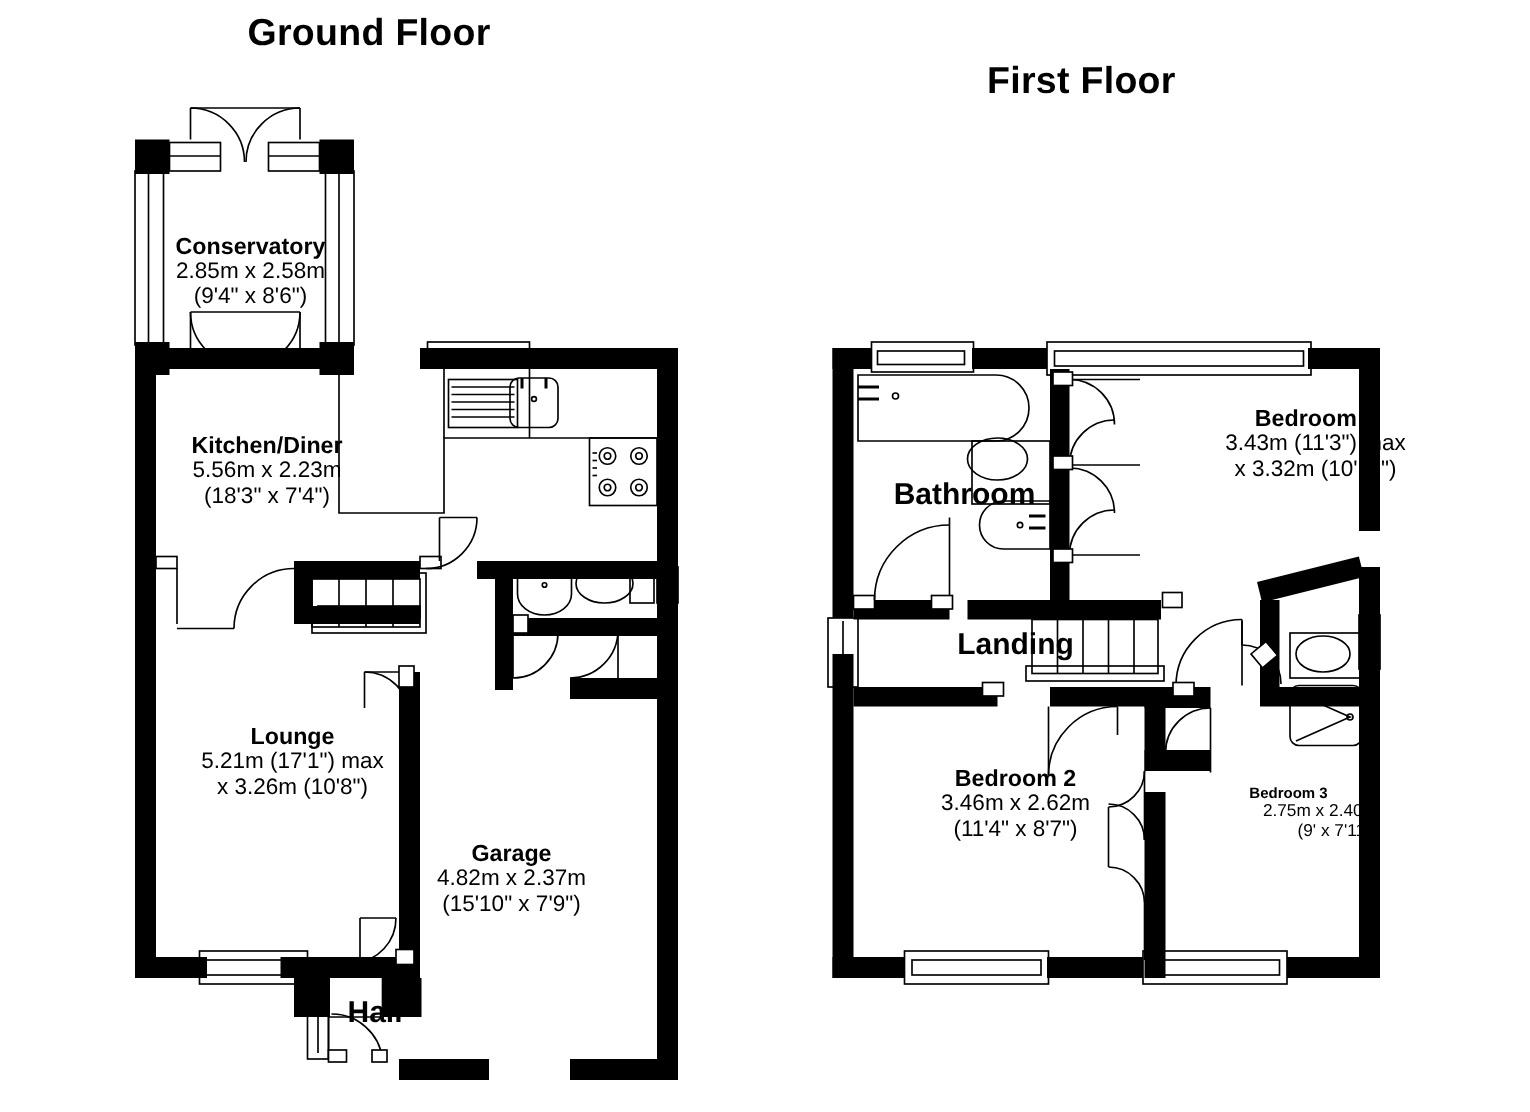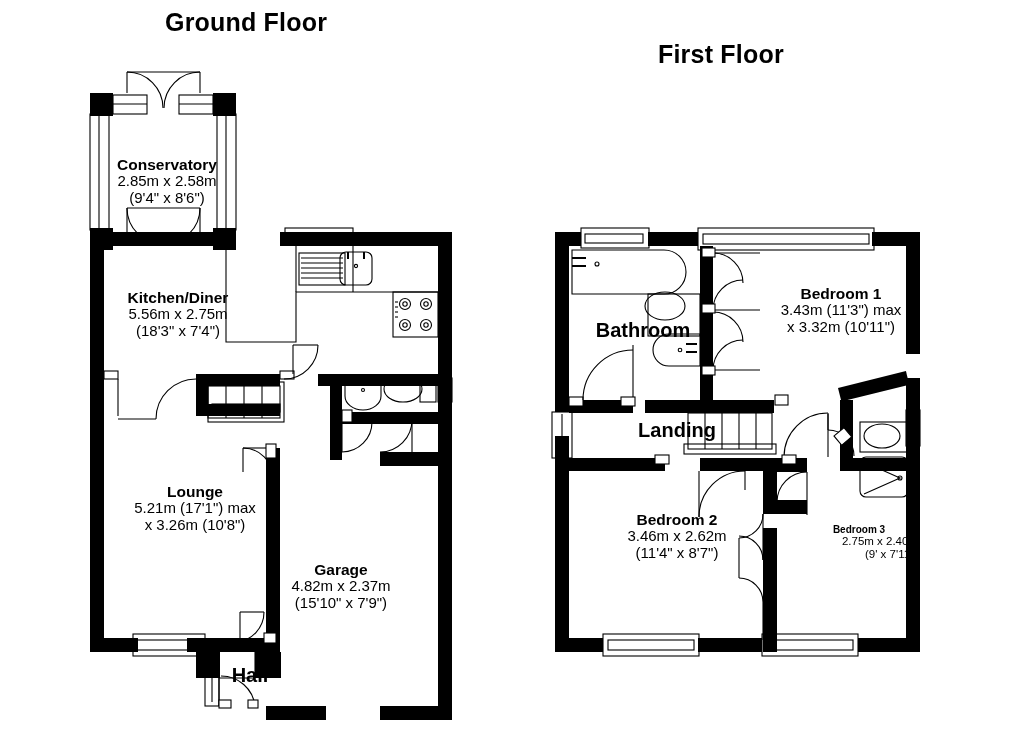--- a/index.html
+++ b/index.html
@@ -271,21 +271,21 @@
       <div xmlns="http://www.w3.org/1999/xhtml" style="position:relative;width:829px;height:741px;">
 
         <div class="room-label" style="left:107px; top:156px; width:120px;">
           <span class="rl-name">Conservatory</span>
           <span class="rl-dim">2.85m x 2.58m</span>
           <span class="rl-dim">(9'4" x 8'6")</span>
         </div>
 
         <div class="room-label" style="left:116px; top:289px; width:124px;">
           <span class="rl-name">Kitchen/Diner</span>
-          <span class="rl-dim">5.56m x 2.75m</span>
+          <span class="rl-dim">5.56m x 2.23m</span>
           <span class="rl-dim">(18'3" x 7'4")</span>
         </div>
 
         <div class="room-label" style="left:125px; top:483px; width:140px;">
           <span class="rl-name">Lounge</span>
           <span class="rl-dim">5.21m (17'1") max</span>
           <span class="rl-dim">x 3.26m (10'8")</span>
         </div>
 
         <div class="room-label" style="left:282px; top:561px; width:118px;">
@@ -464,21 +464,21 @@
       </g>
     </g>
 
     <foreignObject x="0" y="0" width="1020" height="741">
       <div xmlns="http://www.w3.org/1999/xhtml" style="position:relative;width:1020px;height:741px;">
 
         <div class="room-label plain" style="left:593px; top:319px; width:100px;">
           <span class="rl-name">Bathroom</span>
         </div>
 
-        <div class="room-label" style="left:770px; top:271px; width:142px;margin-top:14px;">
+        <div class="room-label" style="left:806px; top:271px; width:142px;">
           <span class="rl-name">Bedroom 1</span>
           <span class="rl-dim">3.43m (11'3") max</span>
           <span class="rl-dim">x 3.32m (10'11")</span>
         </div>
 
         <div class="room-label plain" style="left:629px; top:419px; width:96px;">
           <span class="rl-name">Landing</span>
         </div>
 
         <div class="room-label" style="left:607px; top:511px; width:140px;">

